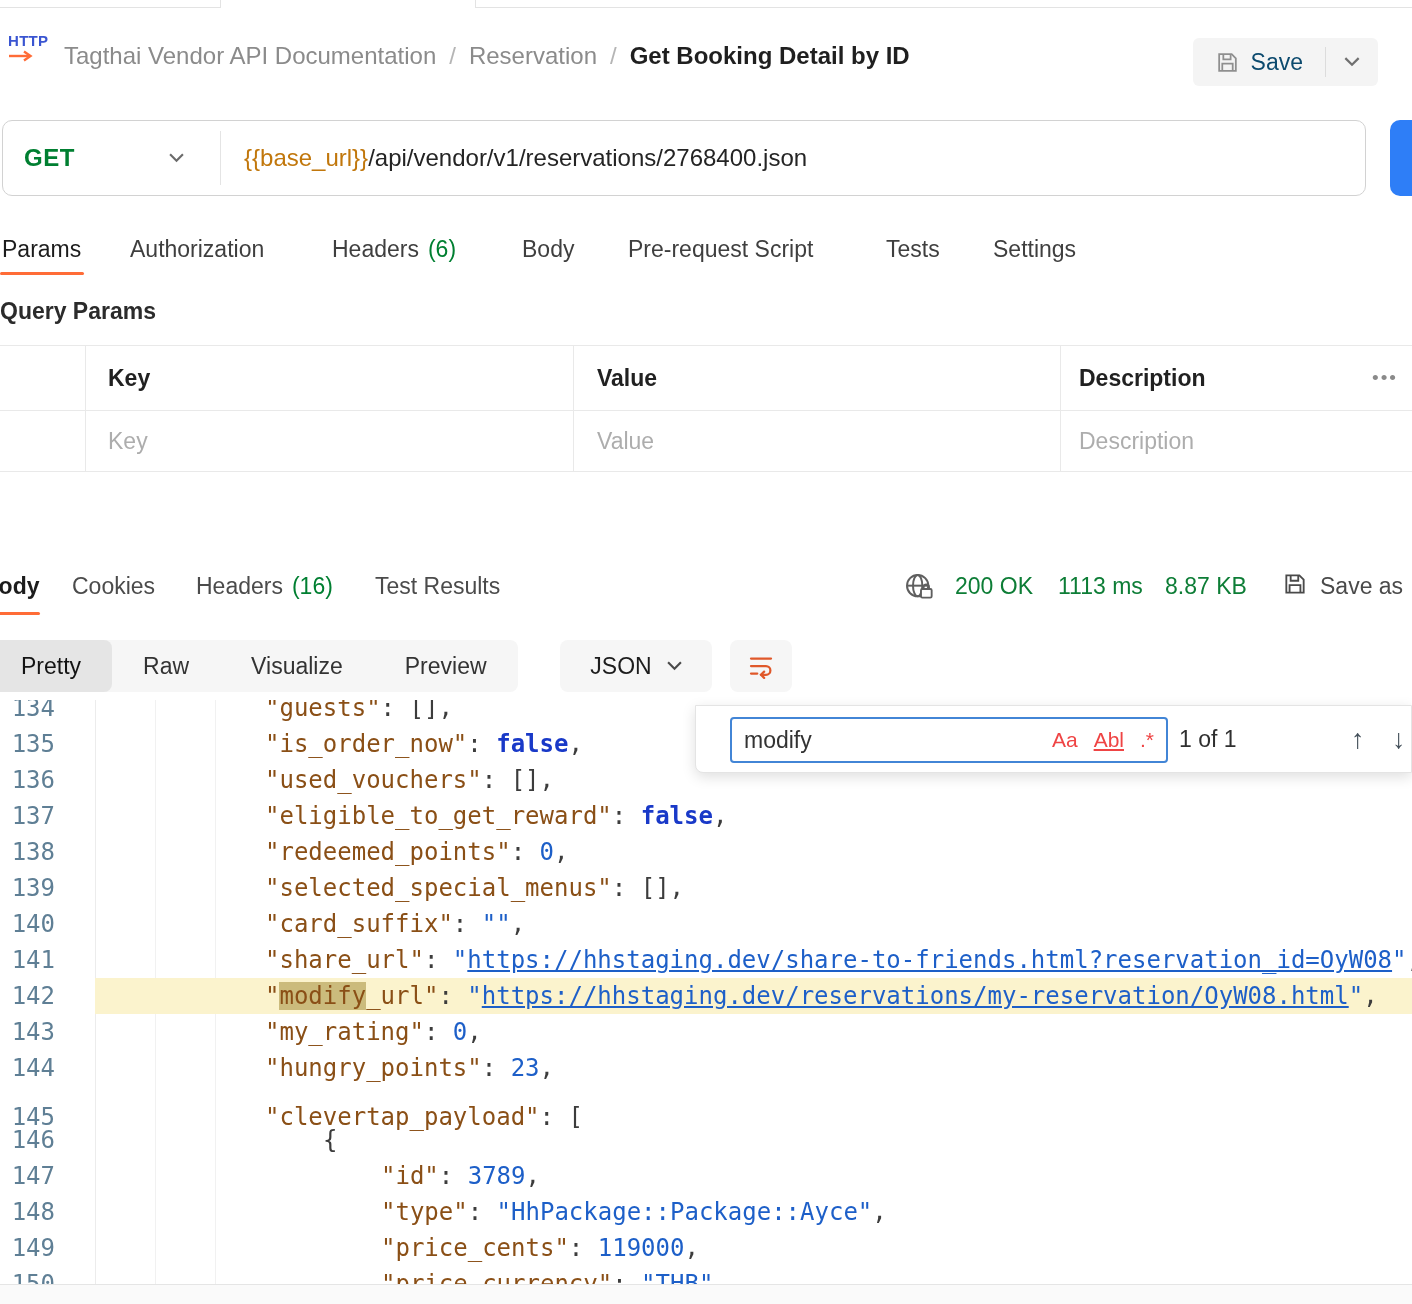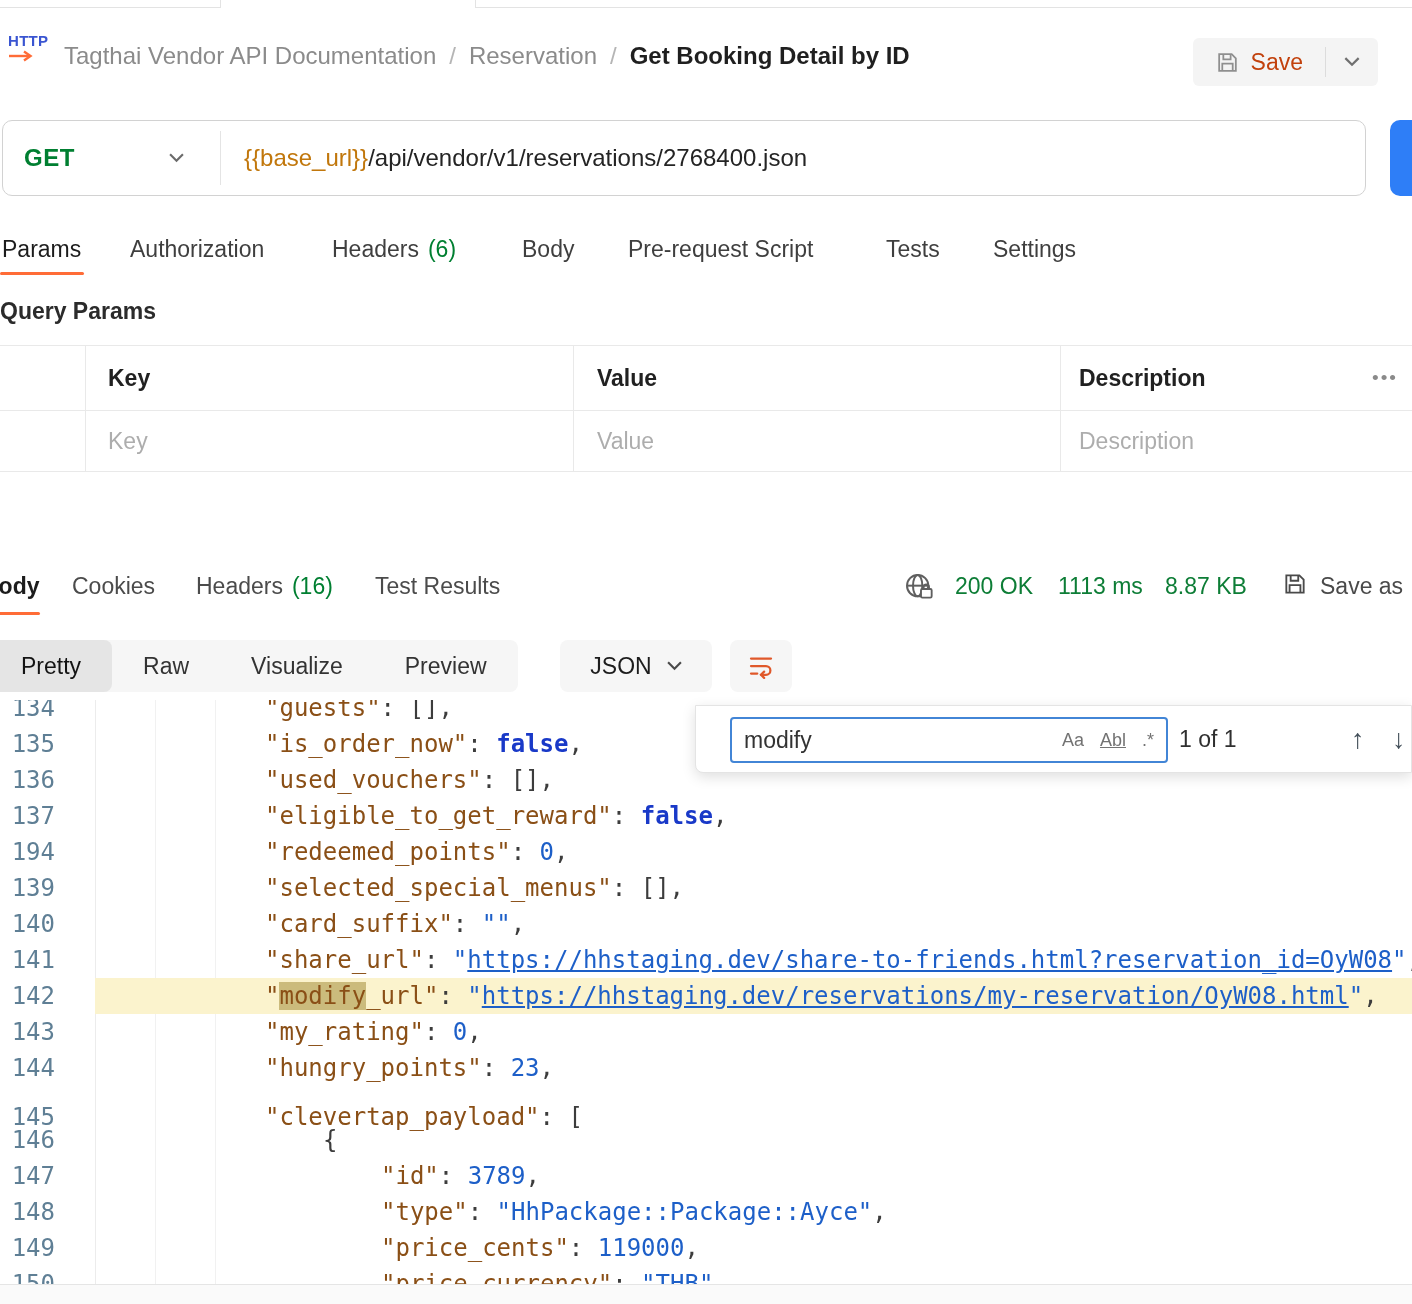--- a/index.html
+++ b/index.html
@@ -21,21 +21,21 @@
 
   
   .app-header { position: absolute; top: 8px; left: 0; right: 0; height: 96px; background: #fff; }
   .http-badge { position: absolute; left: 8px; top: 24px; width: 48px; height: 46px; }
   .http-text { display: block; font-size: 15px; font-weight: bold; color: #3a55d1; letter-spacing: .3px; line-height: 18px; }
   .breadcrumb { position: absolute; left: 64px; top: 0; height: 96px; display: flex; align-items: center; gap: 13px; font-size: 24px; color: #8b8b8b; white-space: nowrap; }
   .crumb-sep { color: #b5b5b5; }
   .crumb-current { color: #1f1f1f; font-weight: 700; }
 
   .save-group { position: absolute; right: 34px; top: 30px; height: 48px; display: flex; background: #f4f4f4; border-radius: 6px; overflow: hidden; }
-  .save-main { display: flex; align-items: center; gap: 11px; padding: 0 22px; color: #c2410c; font-size: 23px; cursor: pointer; }
+  .save-main { display: flex; align-items: center; gap: 11px; padding: 0 22px; color: #0c4a6e; font-size: 23px; cursor: pointer; }
   .save-divider { width: 1px; background: #dcdcdc; margin: 9px 0; }
   .save-caret { width: 52px; display: flex; align-items: center; justify-content: center; color: #707070; cursor: pointer; }
 
   
   .url-box { position: absolute; left: 2px; top: 120px; width: 1364px; height: 76px; border: 1px solid #d2d2d2; border-radius: 10px; background: #fff; }
   .method-select { position: absolute; left: 24px; top: 120px; width: 160px; height: 76px; display: flex; align-items: center; justify-content: space-between; cursor: pointer; }
   .method-label { color: #007f31; font-weight: 700; font-size: 24px; letter-spacing: .5px; }
   .method-chev { color: #6b6b6b; }
   .method-divider { position: absolute; left: 220px; top: 131px; height: 54px; width: 1px; background: #e4e4e4; }
   .url-input { position: absolute; left: 244px; top: 120px; height: 76px; right: 60px; display: flex; align-items: center; font-size: 24px; white-space: nowrap; overflow: hidden; cursor: text; }
@@ -95,21 +95,21 @@
   .tok-bool { color: #1939c8; font-weight: bold; }
   .tok-num { color: #1d5fc8; }
   .tok-str { color: #1d5fc8; }
   .tok-link { color: #1d5fc8; text-decoration: underline; cursor: pointer; }
   .tok-match { background: #cbbb7c; }
 
   
   .find-panel { position: absolute; left: 695px; top: 705px; width: 717px; height: 68px; background: #fff; border: 1px solid #e4e4e4; border-radius: 0 0 0 8px; box-shadow: 0 4px 14px rgba(0,0,0,.13); z-index: 10; font-family: "Liberation Sans", sans-serif; }
   .find-input { position: absolute; left: 34px; top: 11px; width: 438px; height: 46px; border: 2px solid #4285d6; border-radius: 4px; display: flex; align-items: center; padding: 0 12px; gap: 16px; cursor: text; }
   .find-query { flex: 1; font-size: 23px; color: #333; }
-  .find-opt { color: #737373; font-size: 18px; cursor: pointer; }
+  .find-opt { color: #ef4444; font-size: 21px; cursor: pointer; }
   .find-opt.word { text-decoration: underline; }
   .find-count { position: absolute; left: 483px; top: 0; height: 66px; line-height: 66px; font-size: 23px; color: #2f2f2f; }
   .find-arrow { position: absolute; top: 0; height: 66px; line-height: 66px; font-size: 27px; color: #44505a; cursor: pointer; }
   .fa-prev { left: 655px; } .fa-next { left: 696px; }
 
   
   .bottom-bar { position: absolute; left: 0; top: 1284px; width: 100%; height: 20px; background: #fafafa; border-top: 1px solid #e5e5e5; }
 
   svg { display: block; }
 </style>
@@ -262,21 +262,21 @@
         </div>
         <div class="code-line" style="top: 62px;">
           <span class="lnum">136</span>
           <span class="ltext" style="left: 265px;"><span class="tok-key">"used_vouchers"</span><span class="tok-punc">: </span><span class="tok-punc">[],</span></span>
         </div>
         <div class="code-line" style="top: 98px; padding-left: 40px;">
           <span class="lnum">137</span>
           <span class="ltext" style="left: 265px;"><span class="tok-key">"eligible_to_get_reward"</span><span class="tok-punc">: </span><span class="tok-bool">false</span><span class="tok-punc">,</span></span>
         </div>
         <div class="code-line" style="top: 134px;">
-          <span class="lnum">194</span>
+          <span class="lnum">138</span>
           <span class="ltext" style="left: 265px;"><span class="tok-key">"redeemed_points"</span><span class="tok-punc">: </span><span class="tok-num">0</span><span class="tok-punc">,</span></span>
         </div>
         <div class="code-line" style="top: 170px;">
           <span class="lnum">139</span>
           <span class="ltext" style="left: 265px;"><span class="tok-key">"selected_special_menus"</span><span class="tok-punc">: </span><span class="tok-punc">[],</span></span>
         </div>
         <div class="code-line" style="top: 206px;">
           <span class="lnum">140</span>
           <span class="ltext" style="left: 265px;"><span class="tok-key">"card_suffix"</span><span class="tok-punc">: </span><span class="tok-str">""</span><span class="tok-punc">,</span></span>
         </div>

